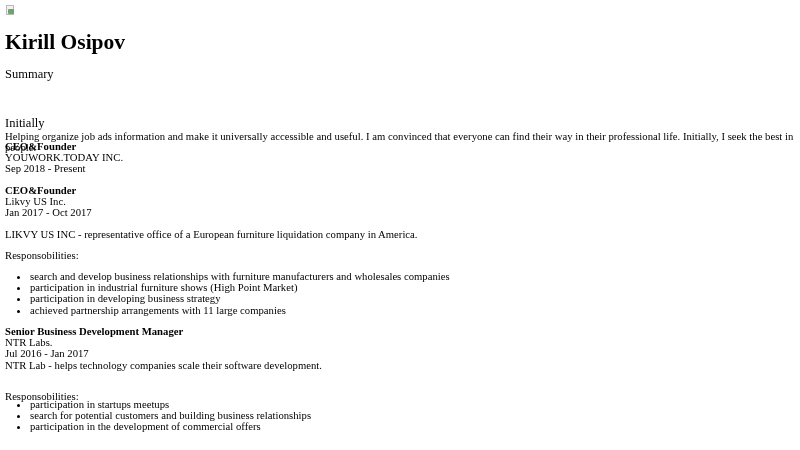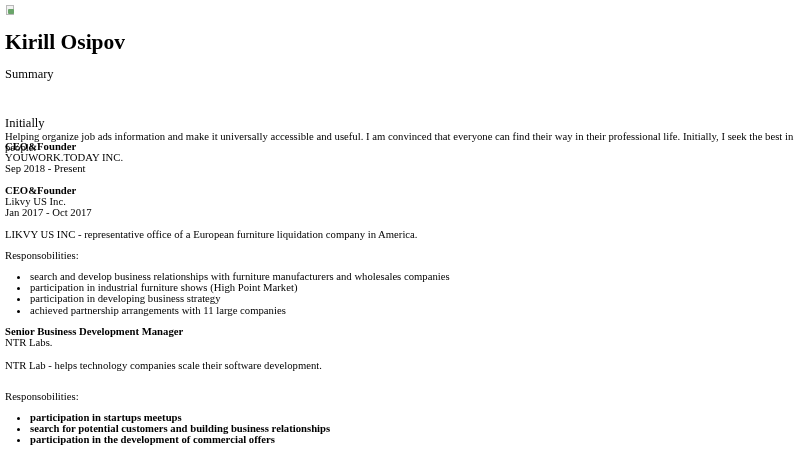--- a/index.html
+++ b/index.html
@@ -67,23 +67,24 @@
 <ul class="abs" style="top:271px;">
   <li>search and develop business relationships with furniture manufacturers and wholesales companies</li>
   <li>participation in industrial furniture shows (High Point Market)</li>
   <li>participation in developing business strategy</li>
   <li>achieved partnership arrangements with 11 large companies</li>
 </ul>
 
 <div class="abs" style="top:326px;">
   <div class="job-title">Senior Business Development Manager</div>
   <div>NTR Labs.</div>
+  <div>Jul 2016 - Jan 2017</div>
 </div>
 <p class="abs" style="top:360px;">NTR Lab - helps technology companies scale their software development.</p>
 <p class="abs" style="top:391px;">Responsobilities:</p>
-<ul class="abs" style="top:412px;font-weight:bold;">
+<ul class="abs" style="top:399px;">
   <li>participation in startups meetups</li>
   <li>search for potential customers and building business relationships</li>
   <li>participation in the development of commercial offers</li>
 </ul>
 
 
 
 
 </body></html>

